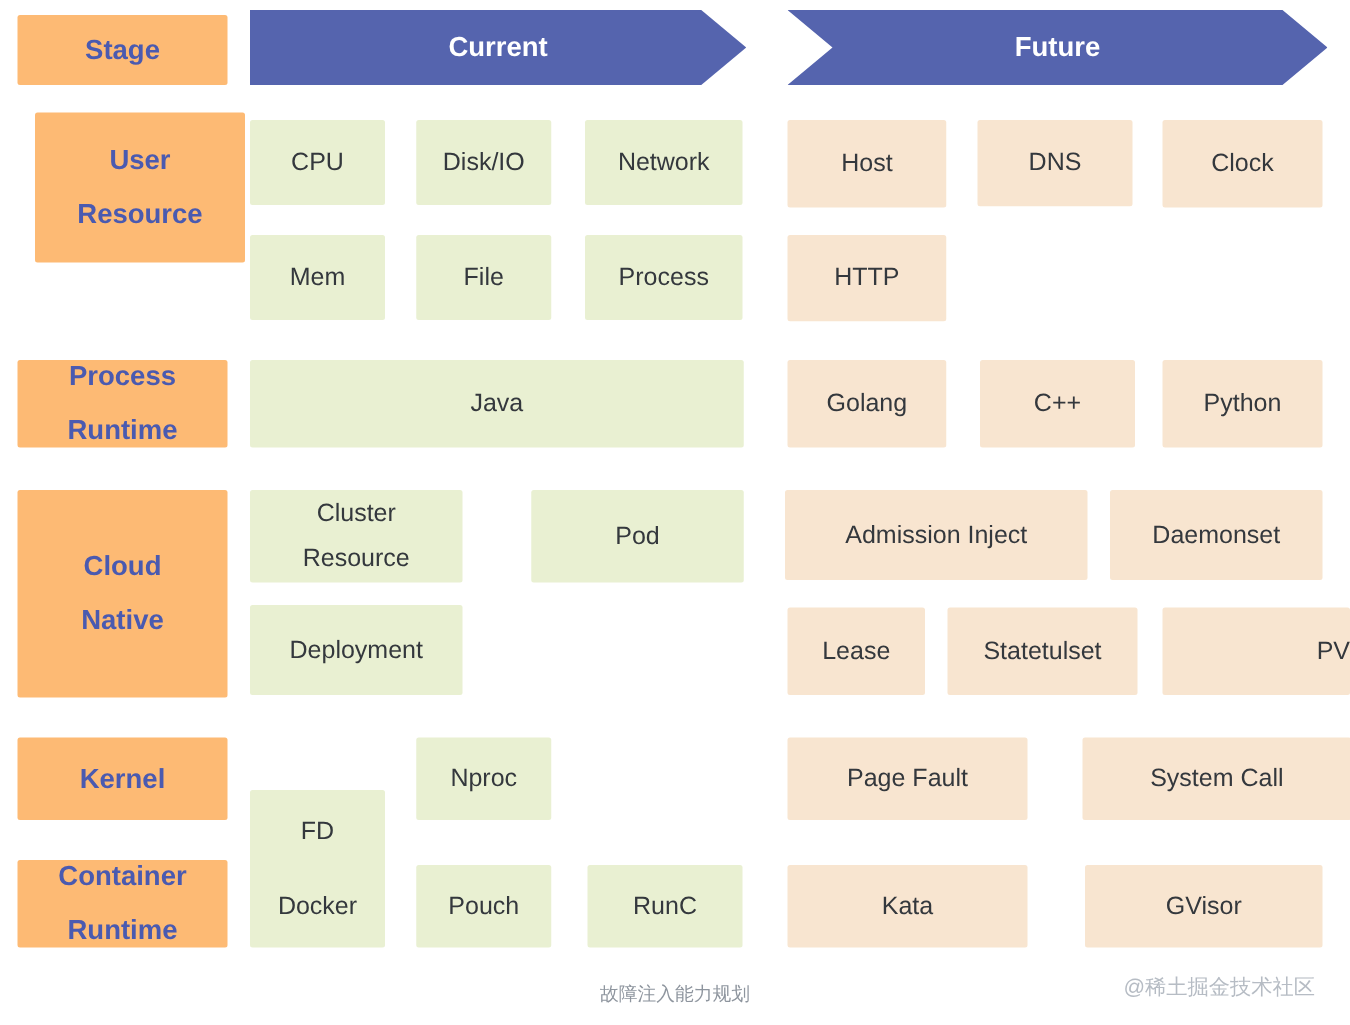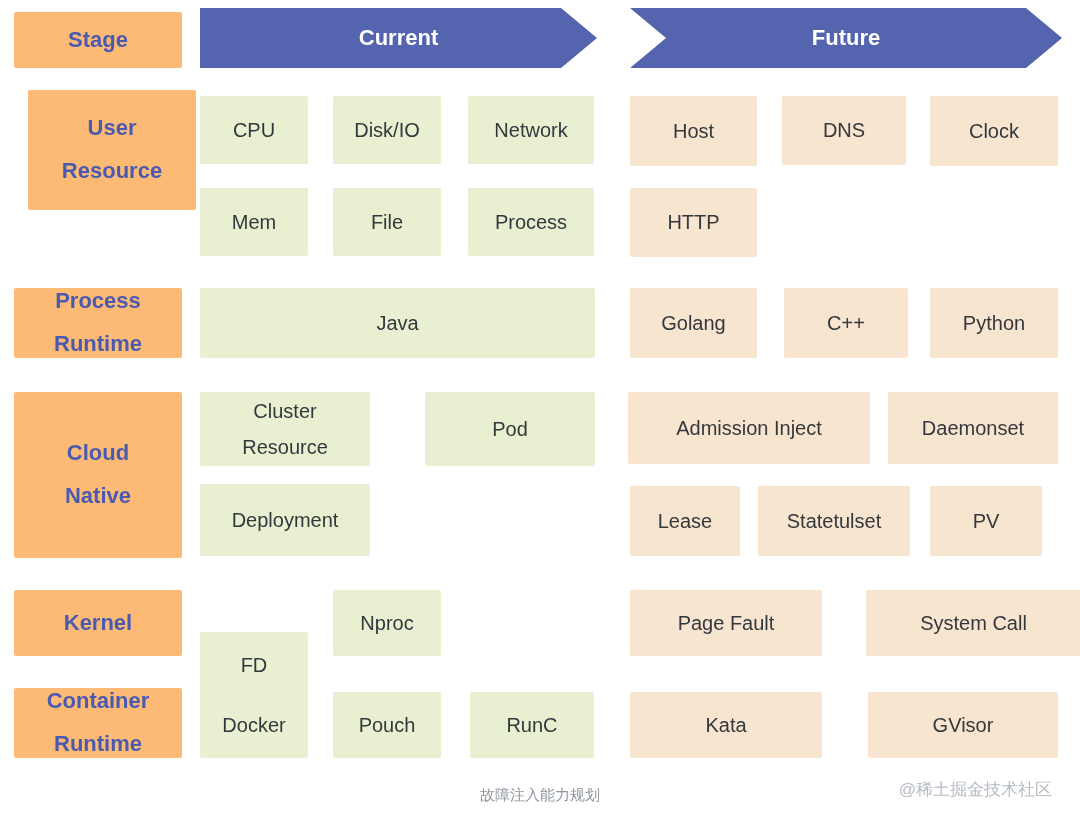--- a/index.html
+++ b/index.html
@@ -122,21 +122,21 @@
     </div>
   <div class="box orange" style="left:888px;top:392px;width:170px;height:72px;">
       <span>Daemonset</span>
     </div>
   <div class="box orange" style="left:630px;top:486px;width:110px;height:70px;">
       <span>Lease</span>
     </div>
   <div class="box orange" style="left:758px;top:486px;width:152px;height:70px;">
       <span>Statetulset</span>
     </div>
-  <div class="box orange" style="left:930px;top:486px;width:112px;height:70px;">
+  <div class="box orange" style="left:930px;top:486px;width:150px;height:70px;justify-content:flex-end;">
       <span>PV</span>
     </div>
 
   <div class="box label" style="left:14px;top:590px;width:168px;height:66px;">
     <span>Kernel</span>
   </div>
   <div class="box green" style="left:200px;top:584px;width:108px;height:66px;margin-top:48px;">
       <span>FD</span>
     </div>
   <div class="box green" style="left:333px;top:590px;width:108px;height:66px;">

